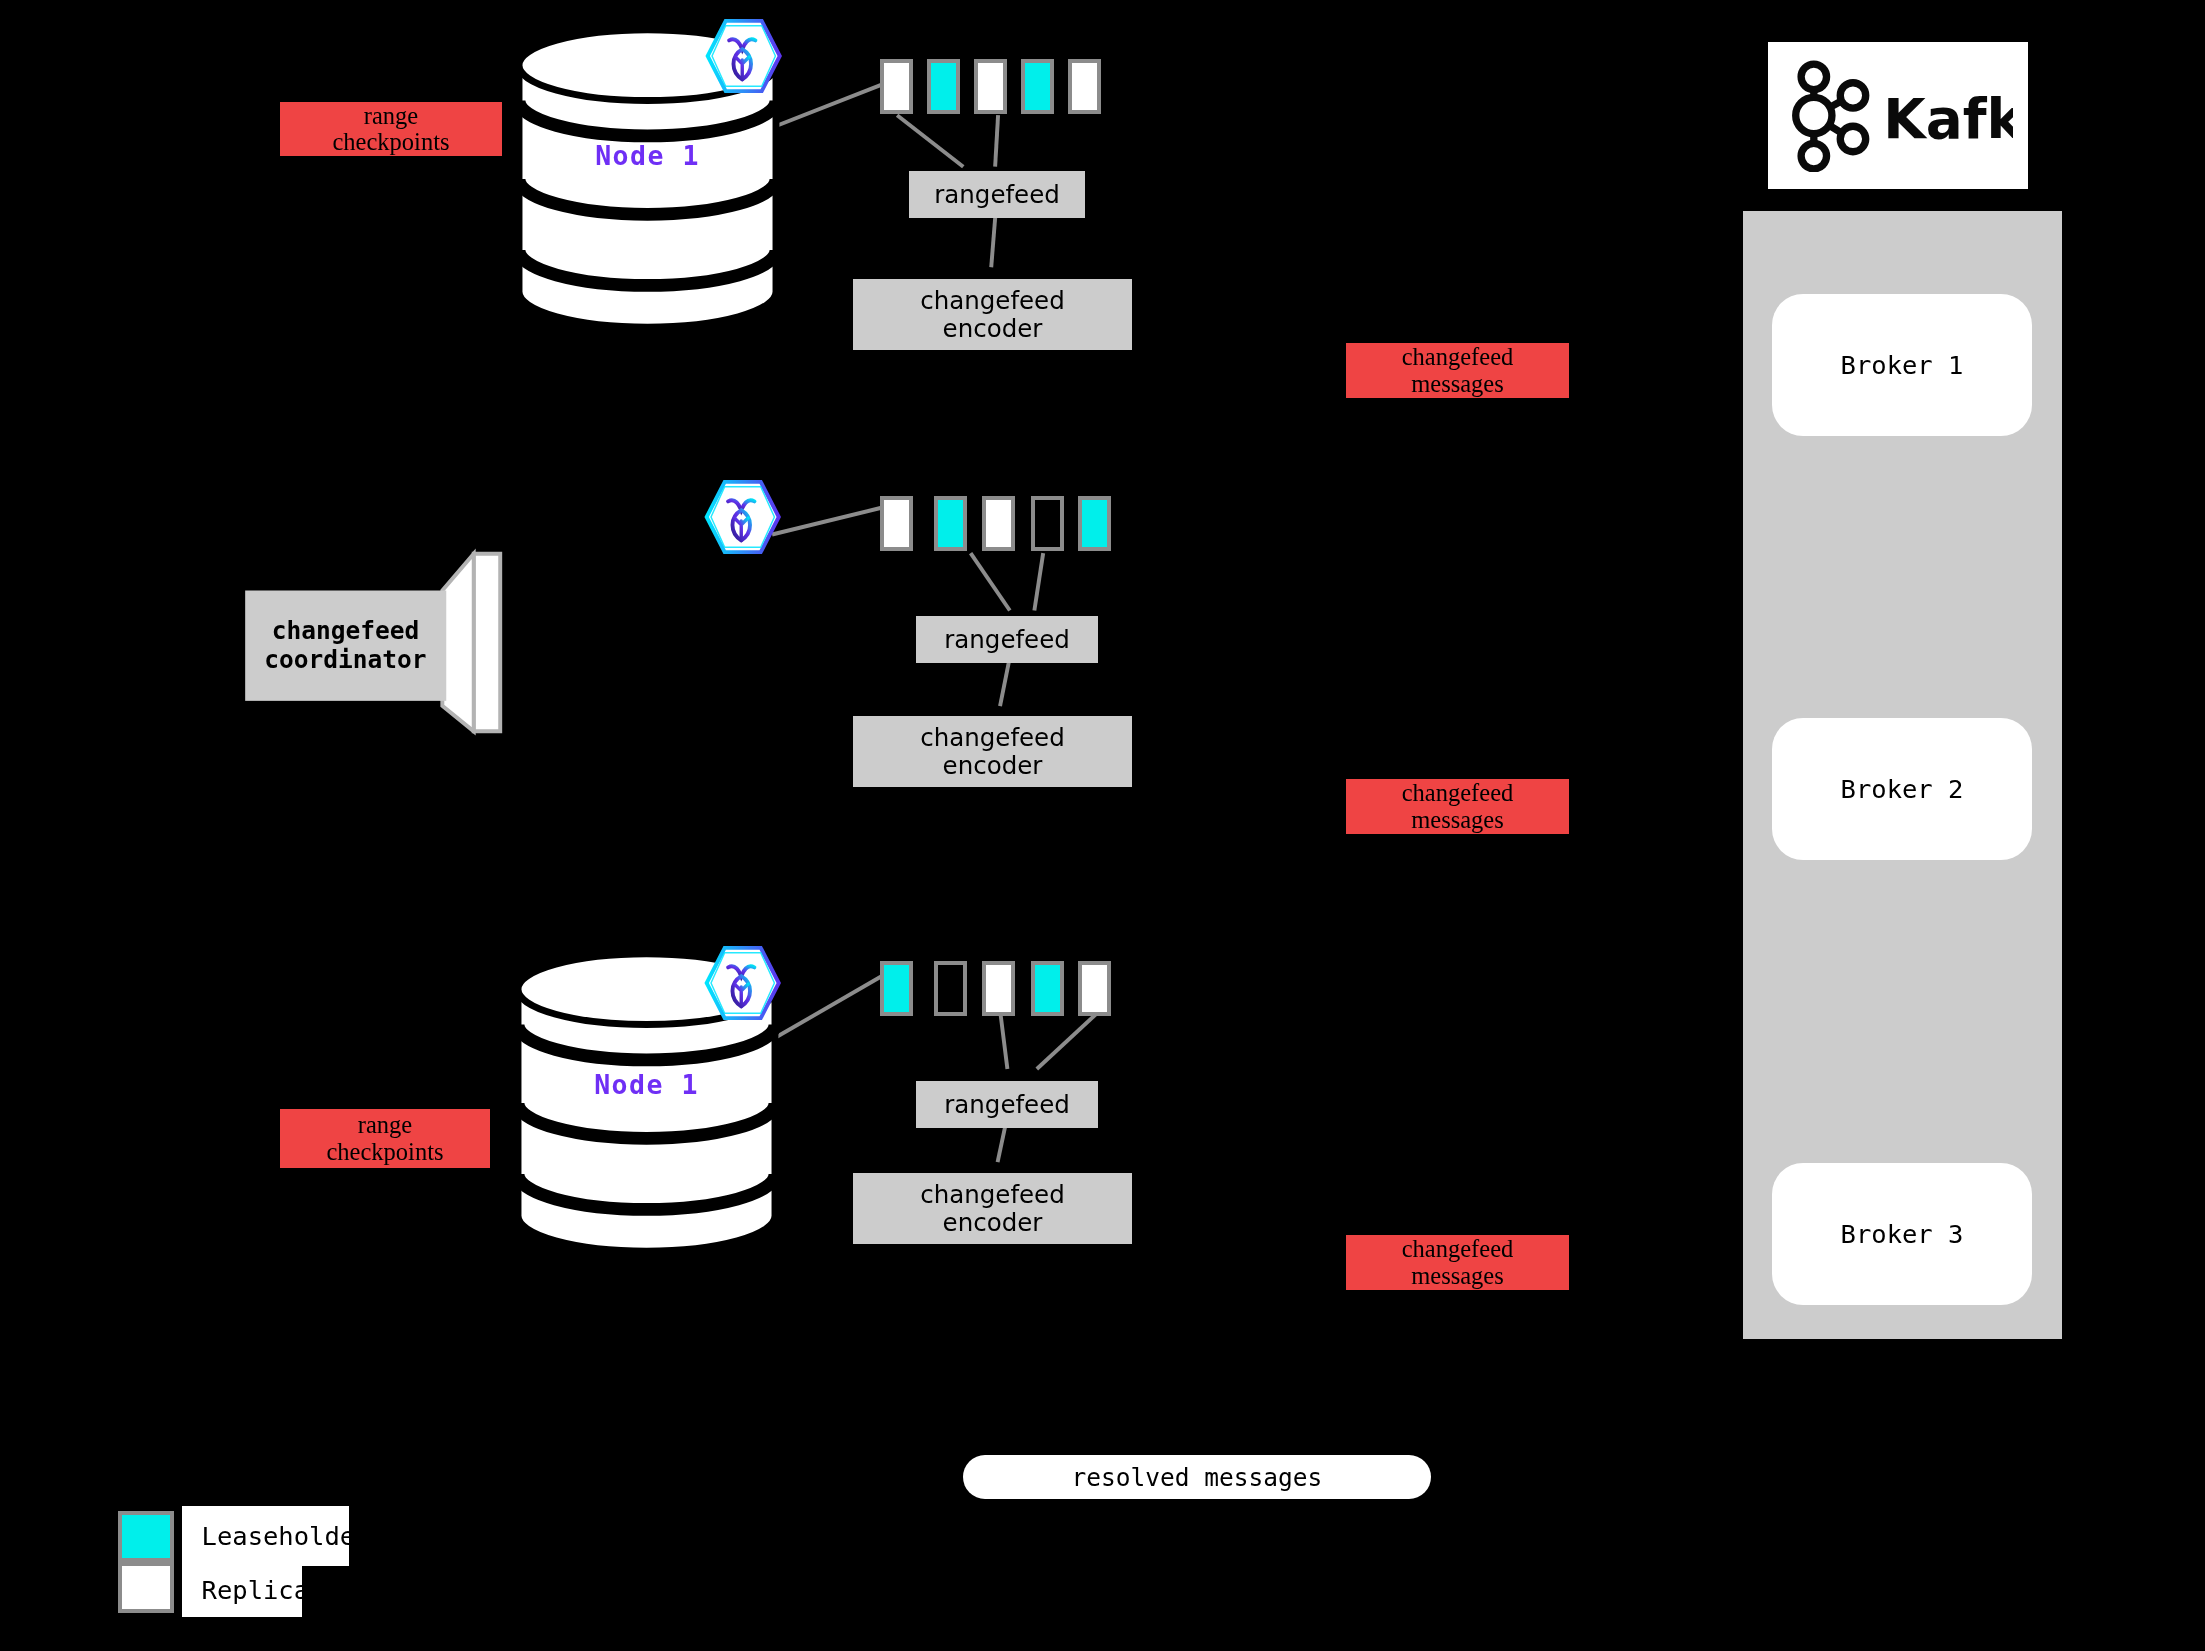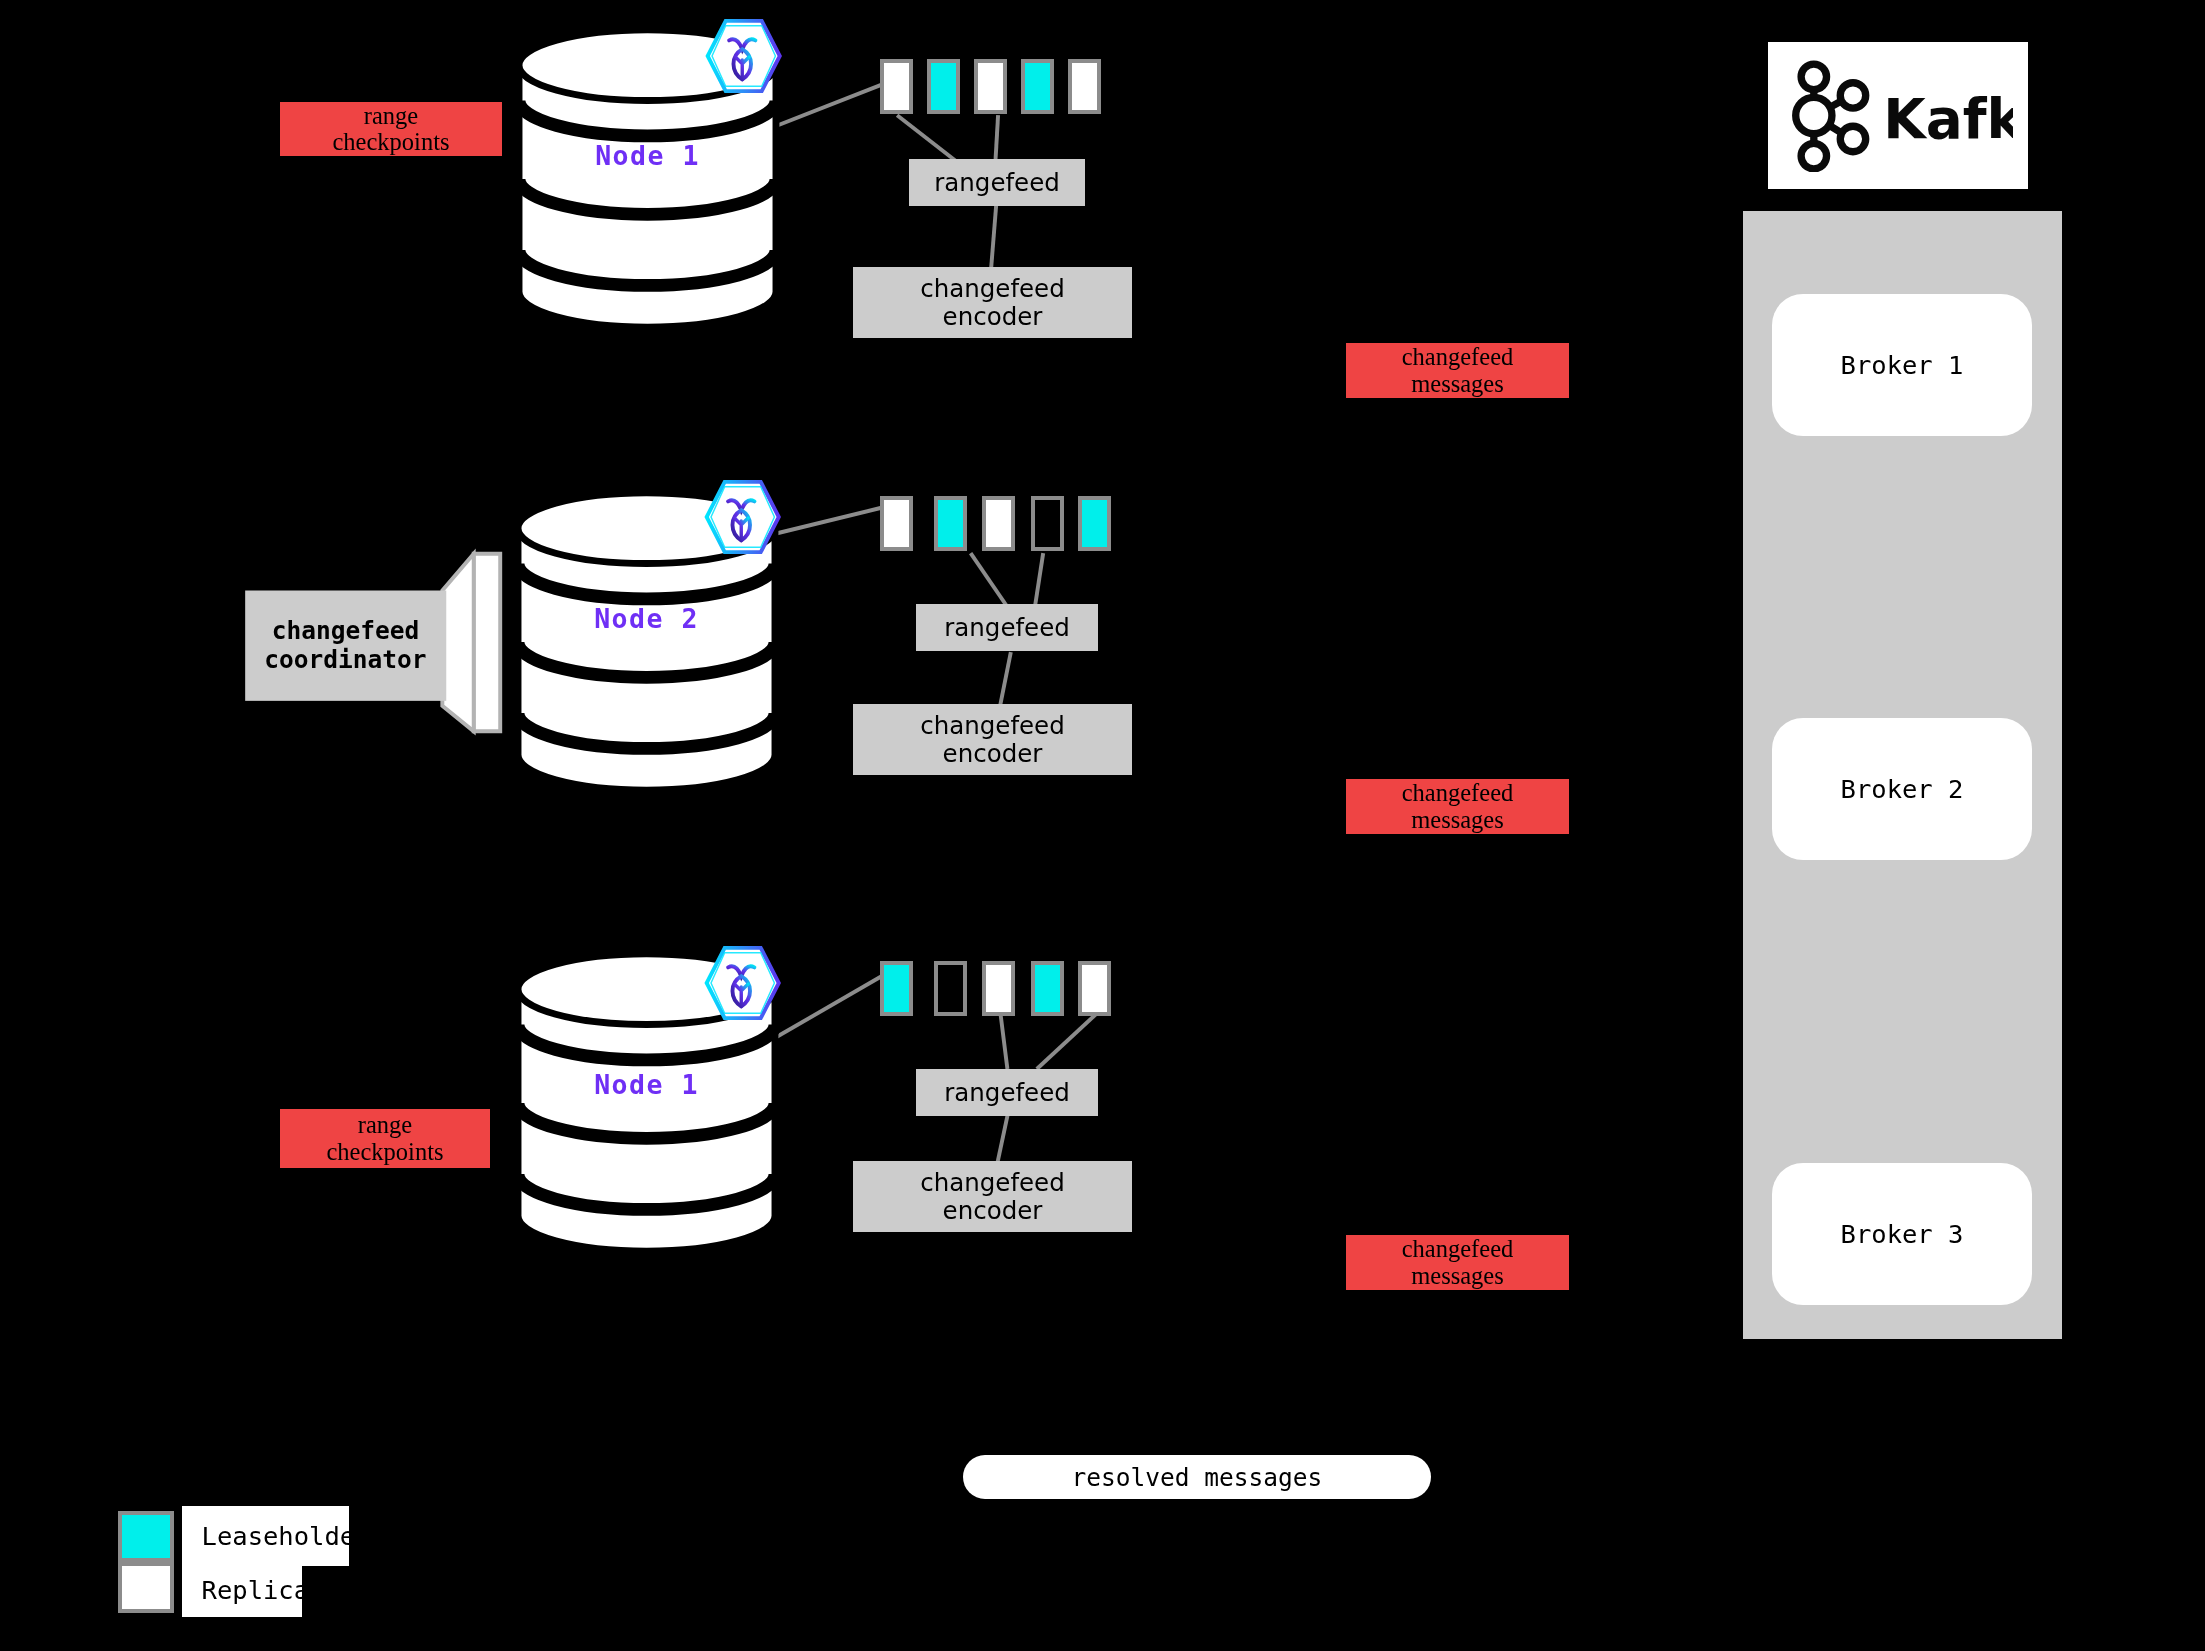--- a/index.html
+++ b/index.html
@@ -23,20 +23,21 @@
   }
   .plate.two-line{flex-direction:column;}
 
   
   .greybox{
     background:#cccccc;color:#000;
     font-family:"DejaVu Sans", sans-serif;
     display:flex;align-items:center;justify-content:center;
     text-align:center;line-height:1.12;flex-direction:column;
     overflow:hidden;
+    margin-top:12px;
   }
 
   
   .range{
     border:4.4px solid #8c8c8c;
     box-sizing:border-box;
   }
   .range.leaseholder{background:#00efeb;}
   .range.replica{background:#ffffff;}
   .range.empty{background:transparent;}
@@ -167,37 +168,20 @@
 
   <div class="greybox abs" style="left:909px;top:159px;width:176px;height:47px;font-size:24.5px;">
     <span>rangefeed</span>
   </div>
 
   <div class="greybox abs" style="left:853px;top:267px;width:279px;height:71px;font-size:24.5px;">
     <span>changefeed</span>
     <span>encoder</span>
   </div>
 
-  <div class="cyl" style="left:514px;top:490px;">
-    <svg width="265" height="304" viewBox="0 0 540 620">
-      <defs>
-          <clipPath id="c2">
-            <rect x="0" y="0" width="540" height="620"></rect>
-          </clipPath>
-        </defs>
-      <g clip-path="url(#c2)">
-        <path d="M8 78 L8 540 A262 72 0 0 0 532 540 L532 78 Z" fill="#ffffff" stroke="#000" stroke-width="14"></path>
-        <ellipse cx="270" cy="78" rx="262" ry="72" fill="#ffffff" stroke="#000" stroke-width="14"></ellipse>
-        <path d="M8 150 A262 72 0 0 0 532 150" fill="none" stroke="#000" stroke-width="26"></path>
-        <path d="M8 310 A262 72 0 0 0 532 310" fill="none" stroke="#000" stroke-width="26"></path>
-        <path d="M8 455 A262 72 0 0 0 532 455" fill="none" stroke="#000" stroke-width="26"></path>
-      </g>
-    </svg>
-    <div class="cyl-label" style="top:113px;font-size:26.5px;">Node 2</div>
-  </div>
 
   <div class="abs" style="left:701px;top:478px;width:81px;height:78px;">
     <svg width="81" height="78" viewBox="0 0 165 160">
       <defs>
         <linearGradient id="hexg2" x1="0" y1="0.5" x2="1" y2="0.5">
           <stop offset="0%" stop-color="#00e5ff"></stop>
             <stop offset="100%" stop-color="#5b34ef"></stop>
         </linearGradient>
         <linearGradient id="bodyg2" x1="0" y1="1" x2="1" y2="0">
           <stop offset="0%" stop-color="#2b1a8f"></stop>

